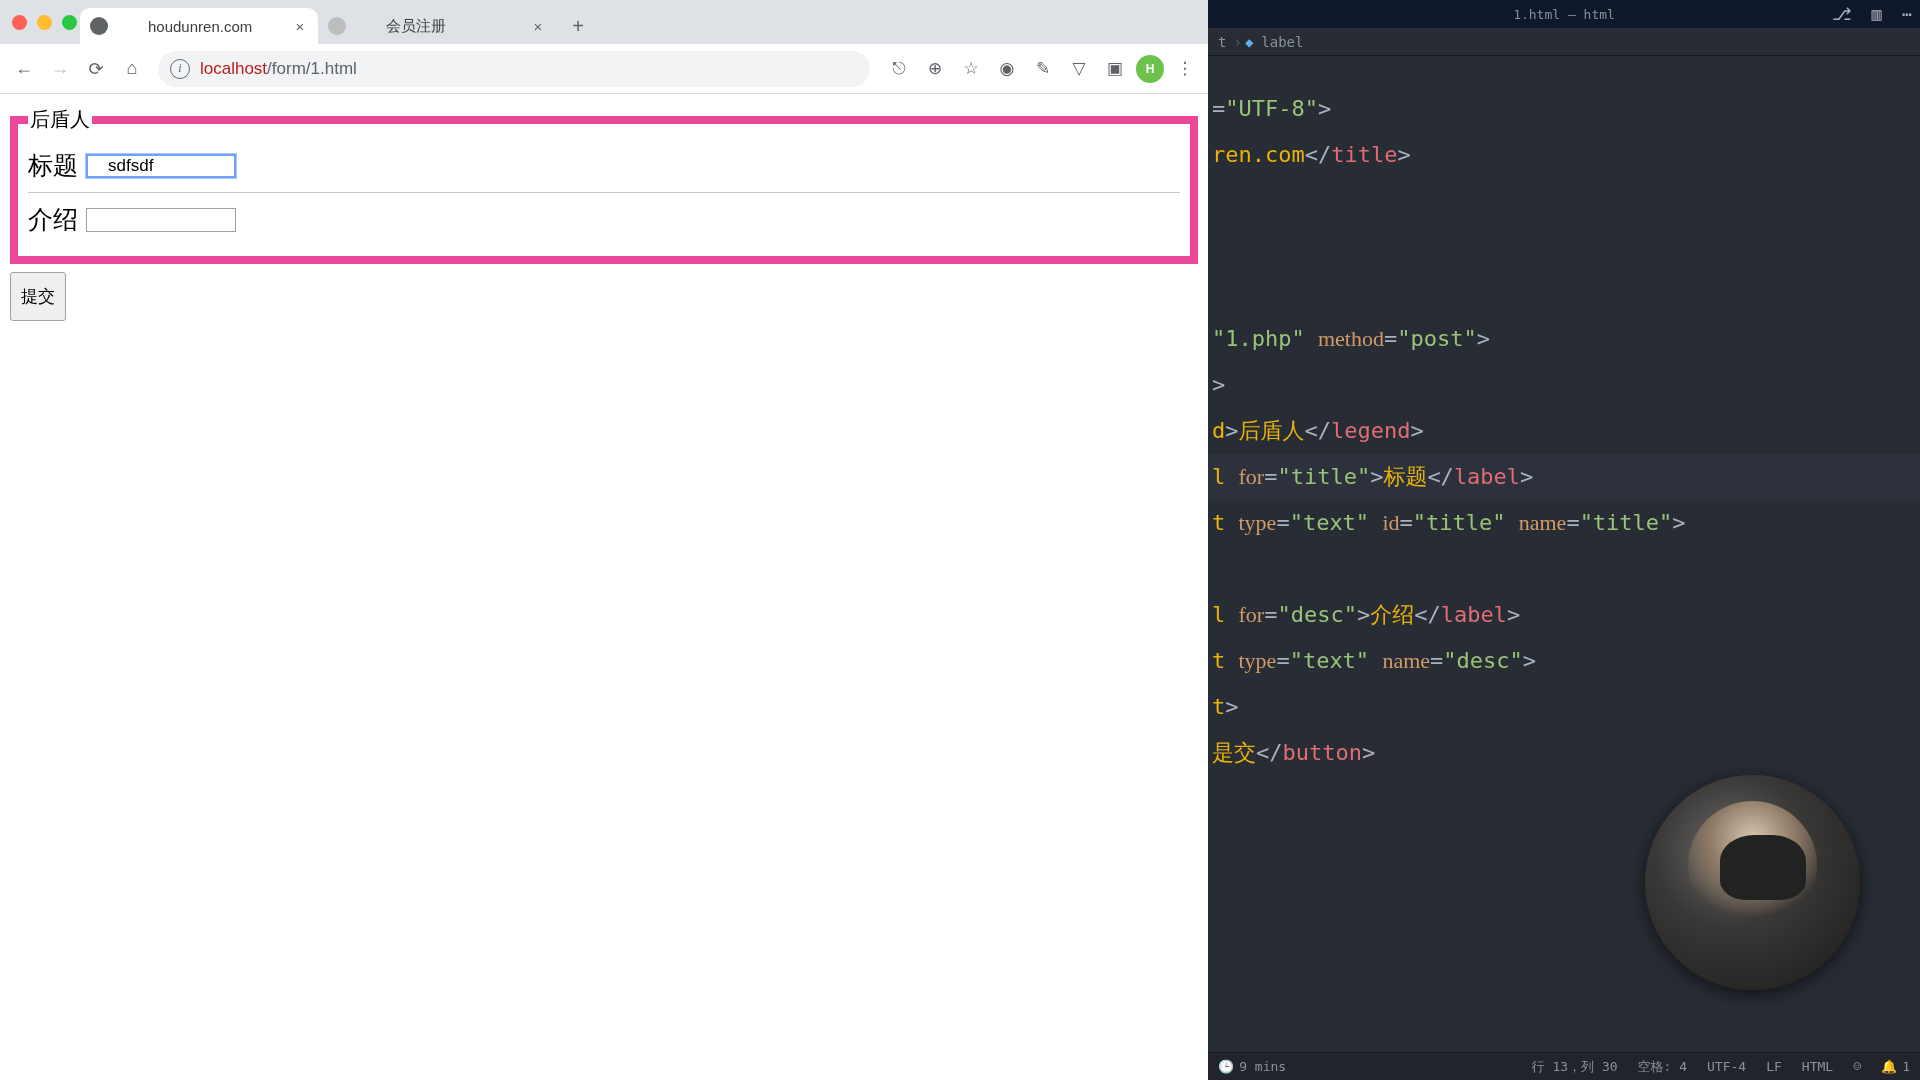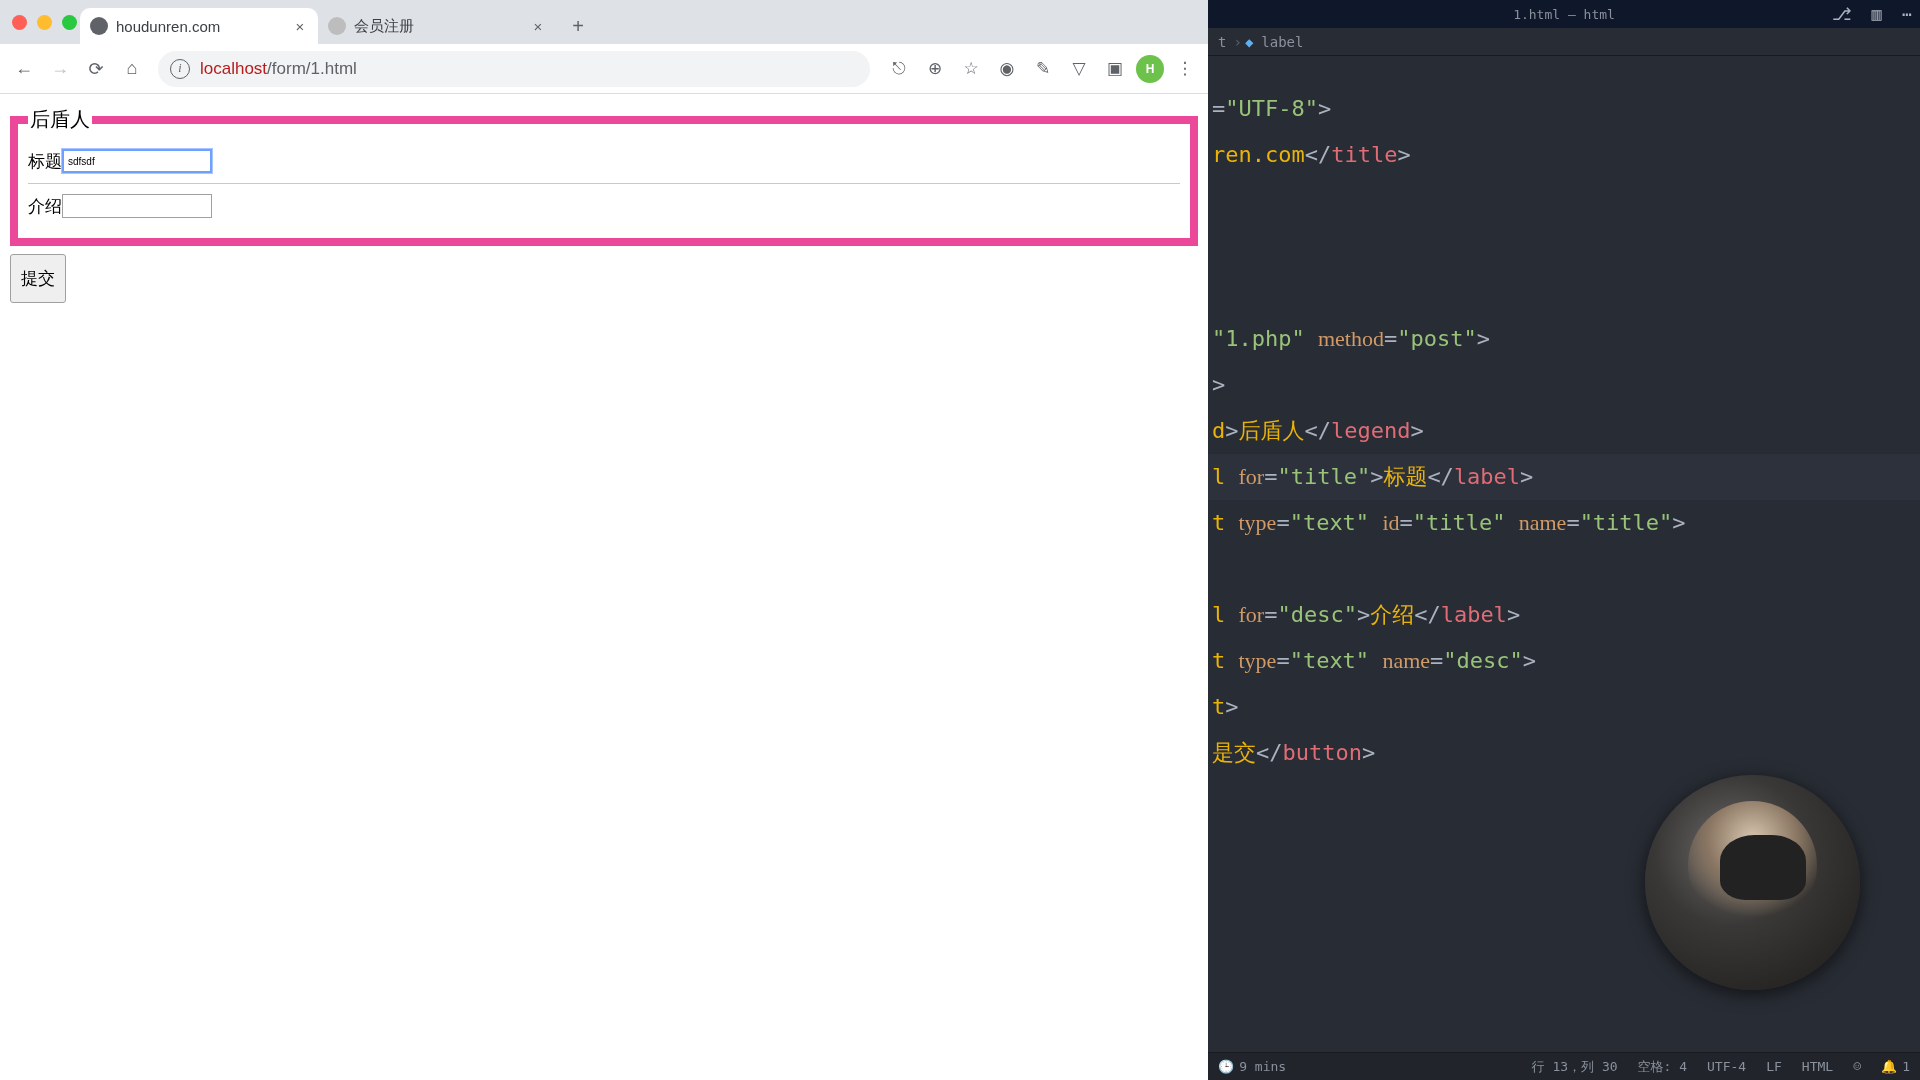--- a/index.html
+++ b/index.html
@@ -34,21 +34,21 @@
 .tl-close { background:#ff5f57; }
 .tl-min   { background:#febc2e; }
 .tl-max   { background:#28c840; }
 
 .tabs { display: flex; margin-left: 70px; height: 40px; align-items: flex-end; }
 .tab {
   height: 36px; width: 238px;
   display: flex; align-items: center;
   padding: 0 10px; font-size: 15px; color:#3c4043;
   position: relative;
-  border-top-left-radius: 10px; border-top-right-radius: 10px;
+  border-top-left-radius: 10px; border-top-right-radius: 10px; gap: 32px;
 }
 .tab.active { background:#fff; }
 .tab .fav {
   width:18px; height:18px; border-radius:50%;
   background:#5f6368; color:#fff;
   display:flex; align-items:center; justify-content:center;
   font-size:11px; margin-right:8px; flex-shrink:0;
 }
 .tab .fav.globe { background:#bdbdbd; }
 .tab .title { flex:1; white-space:nowrap; overflow:hidden; text-overflow:ellipsis; }
@@ -98,23 +98,23 @@
 fieldset.fs {
   border:8px solid #ec4899; padding:6px 10px 10px; margin-bottom:8px;
 }
 fieldset.fs legend {
   font-size:20px; padding:0 2px;
 }
 .row {
   display:flex; align-items:center; padding:10px 0;
 }
 .row + .row { border-top:1px solid #c9c9c9; }
-.row label { font-size:17px; margin-right:0; }
+.row label { font-size:25px; margin-right:8px; }
 .row input[type=text] {
-  font-size:10px; padding:2px 4px; height:24px; width:150px;
+  font-size:17px; padding:2px 20px; height:24px; width:150px;
   border:1px solid #a0a0a0;
 }
 .row input.focused {
   border:2px solid #6ea0ff; outline:1px solid #a8c6ff;
 }
 button.submit {
   font-size:17px; padding:12px 10px;
   background:#efefef; border:1px solid #a0a0a0; border-radius:3px;
 }
 

